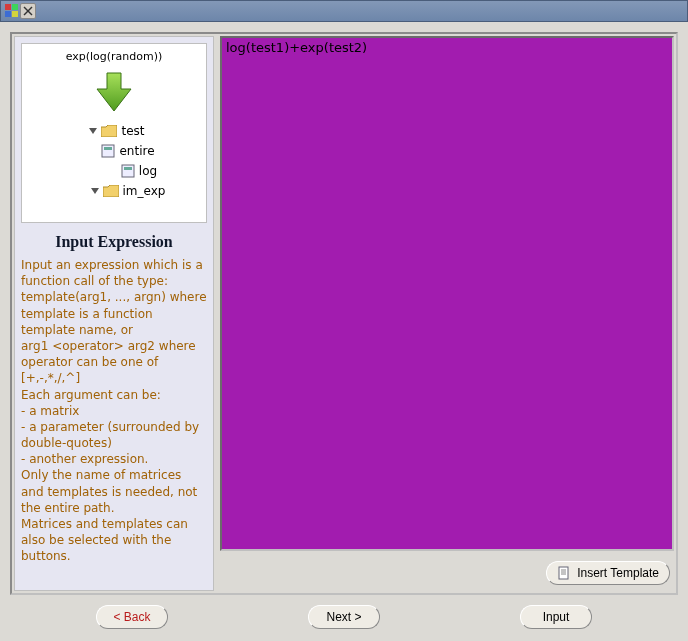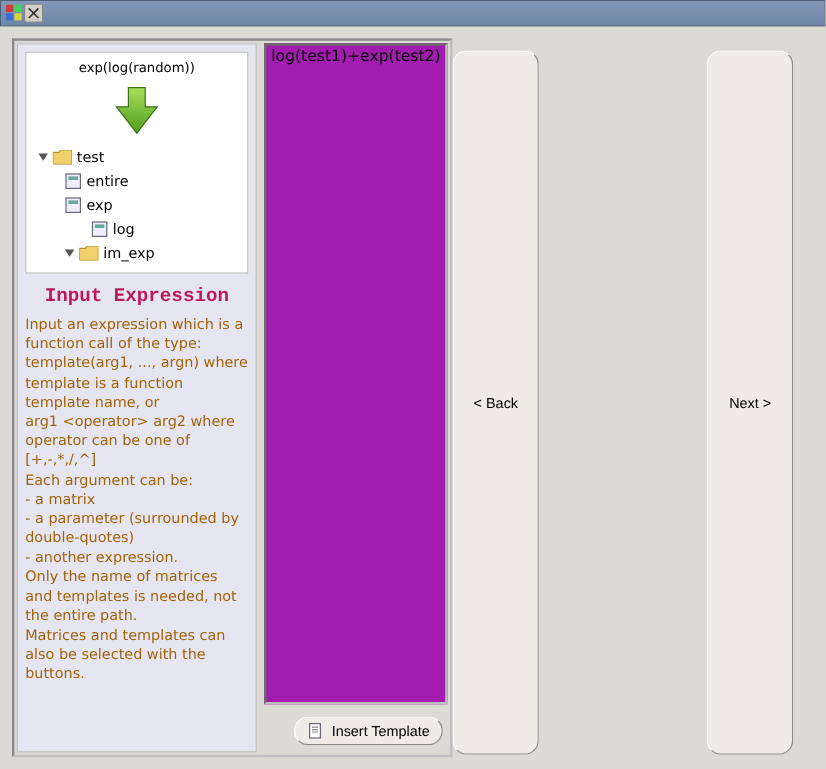--- a/index.html
+++ b/index.html
@@ -42,21 +42,21 @@
       align-items: center;
       justify-content: center;
       font-size: 10px;
       color: #333;
       cursor: pointer;
     }
     .window-body {
       padding: 10px;
       height: calc(641px - 22px);
       display: flex;
-      flex-direction: row;
+      flex-direction: column;
     }
     .main-panel {
       flex: 1;
       border: 2px solid #bfbfbf;
       border-top-color: #8a8a8a;
       border-left-color: #8a8a8a;
       background: #dcdad5;
       padding: 2px;
       display: flex;
       gap: 6px;
@@ -90,20 +90,21 @@
     }
     .tree-list {
       padding-left: 6px;
     }
     .tree-row {
       display: flex;
       align-items: center;
       gap: 4px;
       height: 20px;
       font-size: 12px;
+      justify-content: center;
     }
     .indent1 { padding-left: 22px; }
     .indent2 { padding-left: 44px; }
     .tri {
       width: 0; height: 0;
       display: inline-block;
     }
     .tri-down {
       border-left: 4px solid transparent;
       border-right: 4px solid transparent;
@@ -111,26 +112,26 @@
     }
     .folder-icon {
       width: 16px; height: 12px;
       display: inline-block;
     }
     .leaf-icon {
       width: 14px; height: 14px;
       display: inline-block;
     }
     .section-title {
-      font-family: Liberation Mono, monospace;
+      font-family: Liberation Serif, serif;
       font-weight: bold;
       font-size: 16px;
       text-align: center;
       margin: 4px 0 6px 0;
-      color: #be185d;
+      color: #0f172a;
     }
     .help-text {
       font-size: 12px;
       line-height: 1.35;
       color: #a16207;
       padding: 0 2px;
     }
     .right-pane {
       flex: 1;
       display: flex;
@@ -162,21 +163,21 @@
       padding: 4px 10px;
       font-size: 12px;
       display: inline-flex;
       align-items: center;
       gap: 6px;
       cursor: pointer;
       border-radius: 12px;
       color: #000;
     }
     .btn[disabled] {
-      color: #000000;
+      color: #b91c1c;
       cursor: default;
     }
     .bottom-bar {
       display: flex;
       justify-content: center;
       gap: 140px;
       padding: 10px 0 2px 0;
       position: relative;
     }
     .bottom-bar .btn { min-width: 72px; justify-content: center; }
@@ -231,29 +232,20 @@
           </div>
           <div class="tree-row indent1">
             <span class="leaf-icon">
               <svg viewBox="0 0 14 14" width="14" height="14">
                   <rect x="1" y="1" width="12" height="12" fill="#eef" stroke="#667"></rect>
                   <rect x="3" y="3" width="8" height="3" fill="#6a9"></rect>
                 </svg>
             </span>
             <span>entire</span>
           </div>
-          <div class="tree-row indent1">
-            <span class="leaf-icon">
-              <svg viewBox="0 0 14 14" width="14" height="14">
-                  <rect x="1" y="1" width="12" height="12" fill="#eef" stroke="#667"></rect>
-                  <rect x="3" y="3" width="8" height="3" fill="#6a9"></rect>
-                </svg>
-            </span>
-            <span>exp</span>
-          </div>
           <div class="tree-row indent2">
             <span class="leaf-icon">
               <svg viewBox="0 0 14 14" width="14" height="14">
                   <rect x="1" y="1" width="12" height="12" fill="#eef" stroke="#667"></rect>
                   <rect x="3" y="3" width="8" height="3" fill="#6a9"></rect>
                 </svg>
             </span>
             <span>log</span>
           </div>
           <div class="tree-row indent1">

